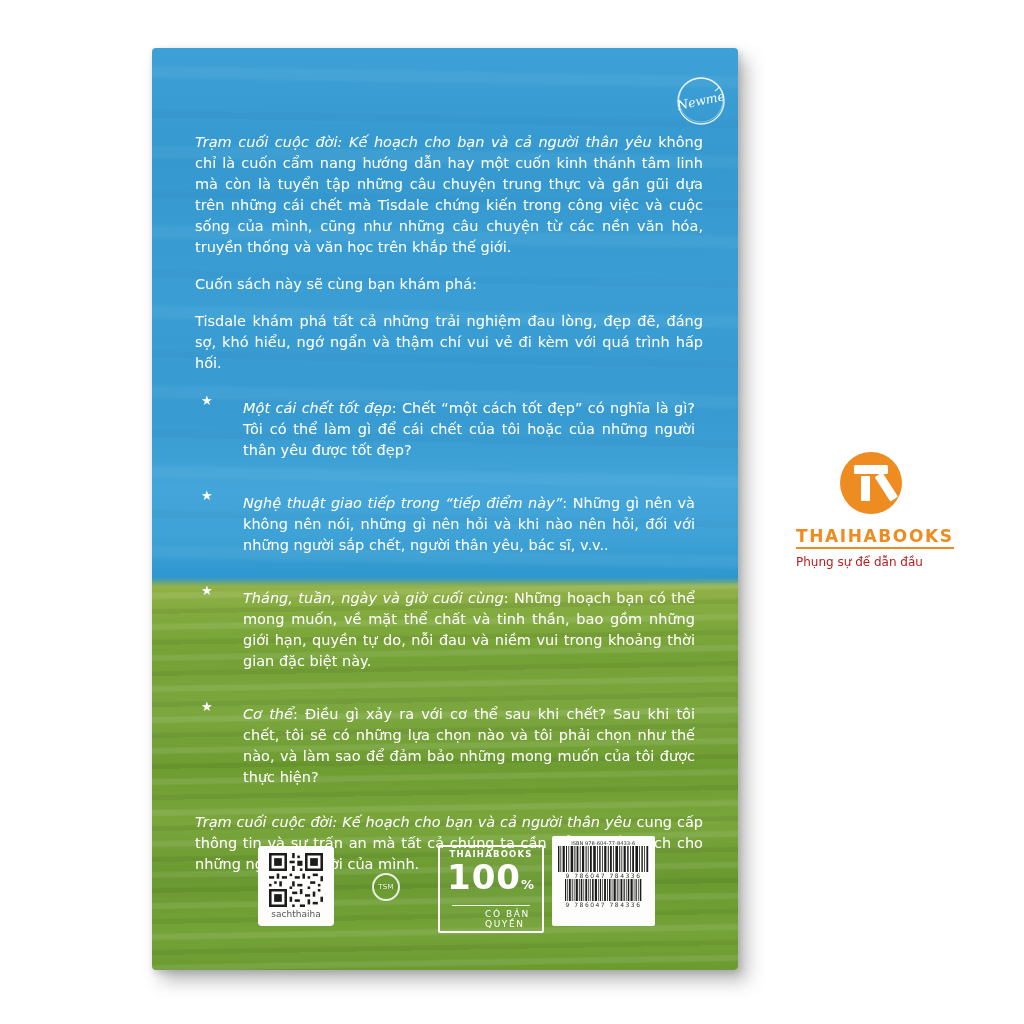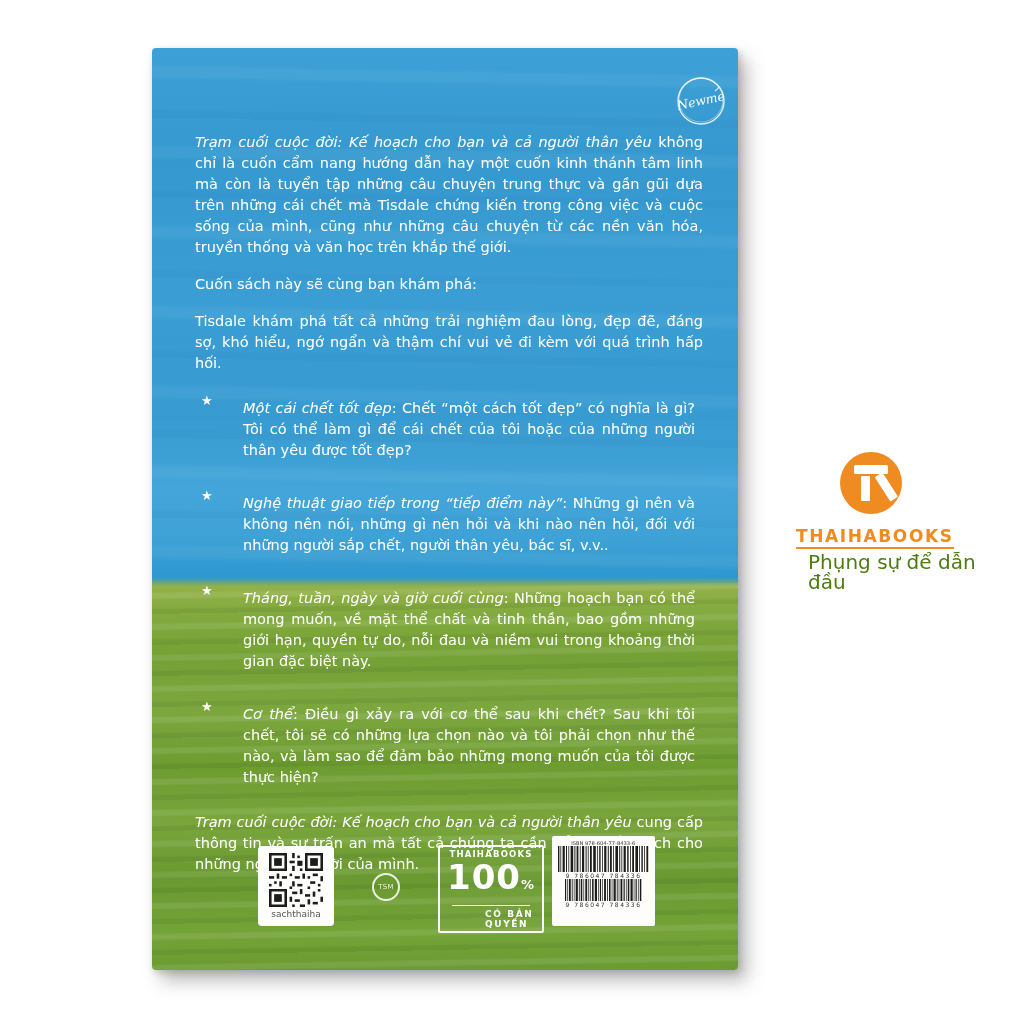--- a/index.html
+++ b/index.html
@@ -63,21 +63,21 @@
   .badge-100{
     position:absolute;left:286px;top:797px;width:102px;height:84px;
     border:2px solid #ffffff;border-radius:2px;color:#ffffff;
     display:flex;flex-direction:column;align-items:center;justify-content:center;
     gap:1px;background:rgba(255,255,255,.04);
   }
   .badge-brand{font-size:8.5px;letter-spacing:1.2px;font-weight:bold;}
   .badge-percent{font-size:34px;font-weight:bold;line-height:34px;letter-spacing:1px;}
   .badge-percent .pct{font-size:13px;font-weight:bold;}
   .badge-divider{width:78px;height:1px;background:rgba(255,255,255,.9);margin:2px 0;}
-  .badge-line{font-size:9px;letter-spacing:1.6px;font-weight:bold;padding-left:45px;}
+  .badge-line{font-size:9px;letter-spacing:1.6px;font-weight:normal;padding-left:45px;}
   .barcode-card{
     position:absolute;left:400px;top:788px;width:103px;height:90px;
     background:#fdfdfb;border-radius:2px;padding:3px 5px;box-sizing:border-box;
     display:flex;flex-direction:column;align-items:center;color:#333;
   }
   .isbn-line{font-size:6px;line-height:7px;white-space:nowrap;transform:scale(.86);color:#333;}
   .bar-digits{font-size:6px;line-height:7px;letter-spacing:1.5px;color:#333;}
   .price{
     position:absolute;left:396px;top:928px;width:112px;text-align:center;
     color:#ffffff;font-size:15px;
@@ -87,21 +87,21 @@
   .pub-circle{
     width:62px;height:62px;border-radius:50%;background:#ee8b21;
     margin-left:50px;position:relative;
   }
   .pub-name{
     display:inline-block;margin-top:13px;margin-left:6px;color:#ee8b21;
     font-weight:bold;font-size:17px;letter-spacing:1.6px;
     border-bottom:2px solid #ee8b21;padding-bottom:2px;line-height:18px;
   }
   .pub-tagline{
-    margin-left:18px;margin-top:3px;color:#4d7c0f;font-size:20px;line-height:20px;
+    margin-left:6px;margin-top:3px;color:#b91c1c;font-size:12px;line-height:20px;
   }
 </style>
 </head>
 <body>
 
 <div class="book">
   <div class="sky-texture"></div>
   <div class="grass-texture"></div>
 
   <div class="newme">

